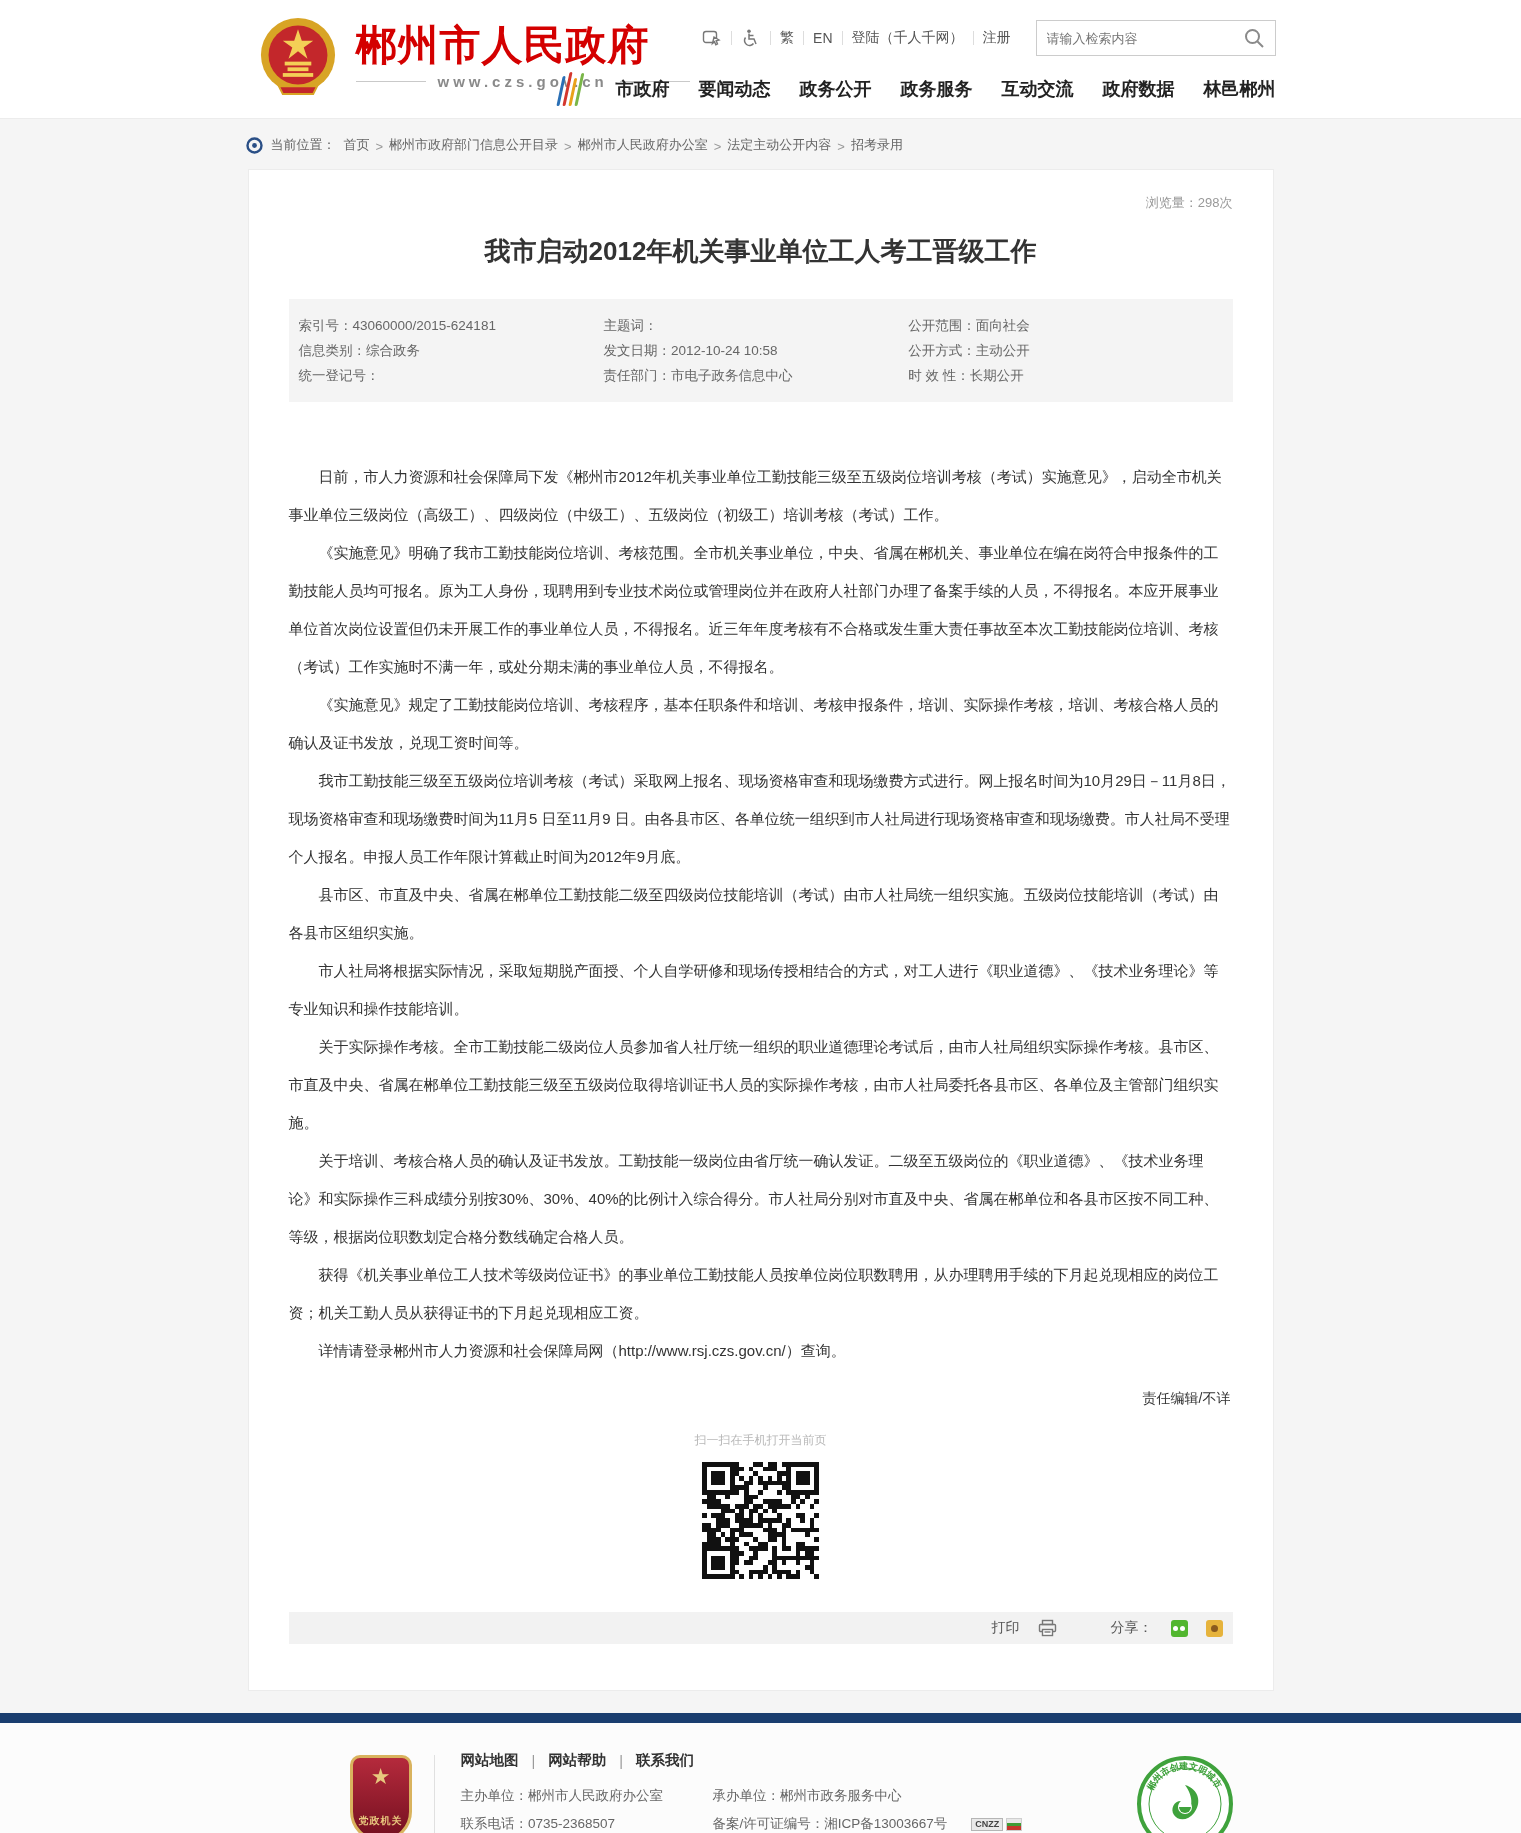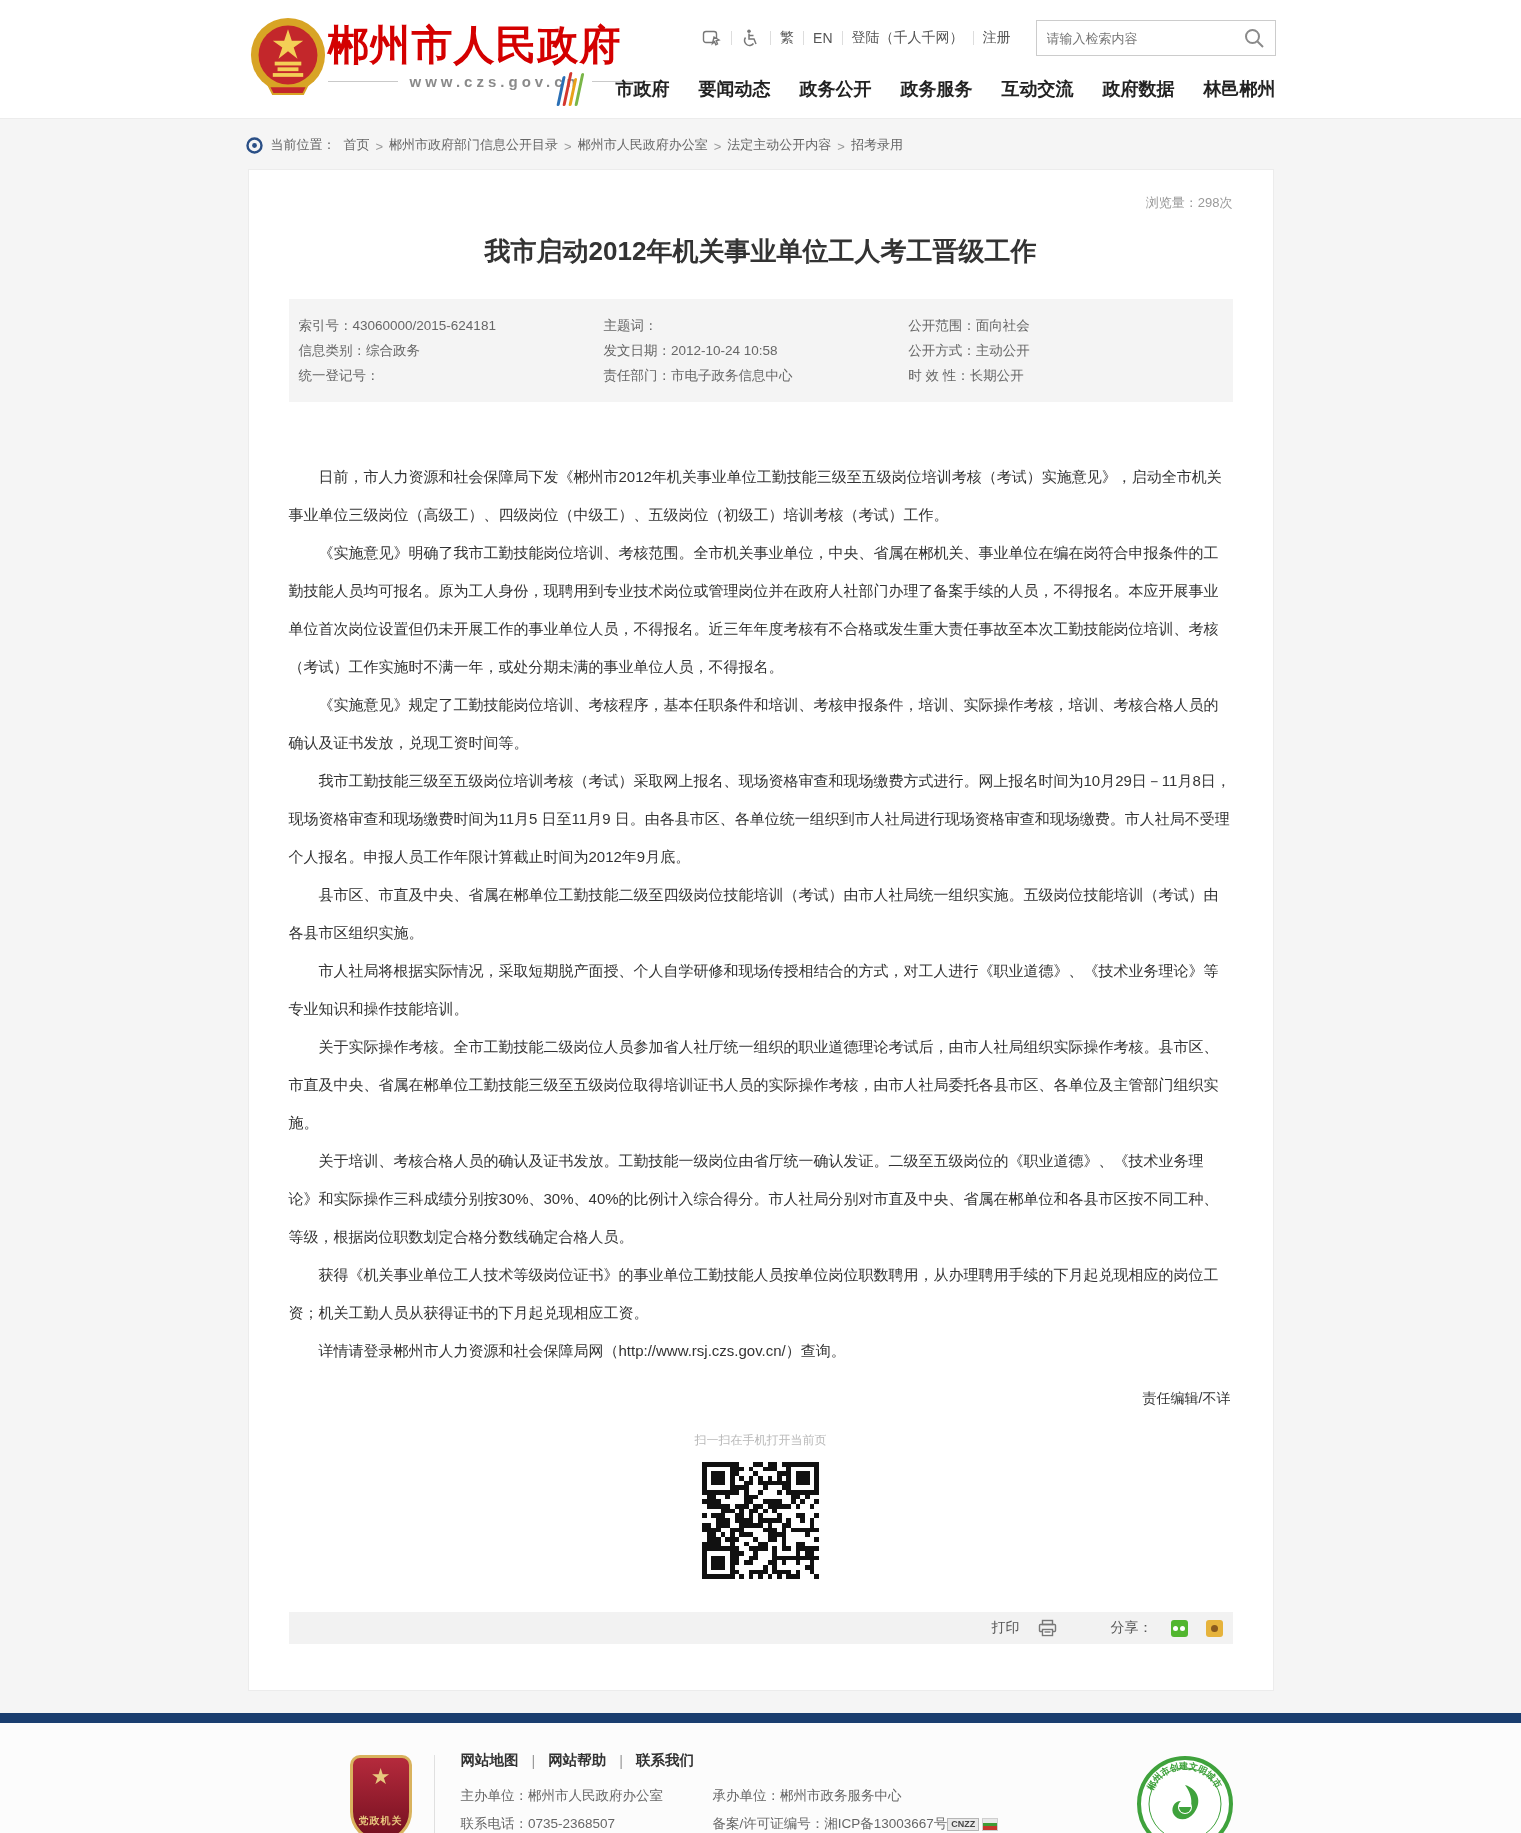--- a/index.html
+++ b/index.html
@@ -6,21 +6,21 @@
   html,body { margin:0; padding:0; }
   body {
     width:1521px; height:1833px; overflow:hidden;
     background:#f5f5f5;
     font-family:"Liberation Sans","DejaVu Sans",sans-serif;
     color:#333;
   }
   
   .site-header { background:#fff; height:119px; border-bottom:1px solid #ececec; }
   .header-inner { width:1030px; margin:0 auto; position:relative; height:100%; }
-  .logo { position:absolute; left:4px; top:12px; display:flex; align-items:center; gap:2px; }
+  .logo { position:absolute; left:14px; top:12px; display:flex; align-items:center; gap:20px; }
   .logo-text { display:flex; flex-direction:column; }
   .site-name { font-size:41px; font-weight:bold; color:#d40000; letter-spacing:1px; line-height:48px; font-family:"Liberation Serif","DejaVu Serif",serif; }
   .site-url { color:#8a8a8a; font-weight:bold; font-size:15px; letter-spacing:4px; display:flex; align-items:center; gap:12px; margin-top:4px; }
   .site-url i { display:block; width:70px; height:1px; background:#c9c9c9; }
   .utility { position:absolute; right:0; top:20px; display:flex; align-items:center; font-size:14px; color:#555; }
   .utility .u-item { margin:0 9px; color:#555; cursor:pointer; white-space:nowrap; }
   .utility .u-sep { width:1px; height:14px; background:#ddd; }
   .search-box { margin-left:16px; width:240px; height:36px; border:1px solid #ccc; background:#fff; display:flex; align-items:center; }
   .search-box input { border:0; outline:none; flex:1; padding:0 10px; font-size:13px; color:#666; background:transparent; font-family:inherit; }
   .search-btn { width:42px; height:100%; border:0; background:transparent; display:flex; align-items:center; justify-content:center; cursor:pointer; }
@@ -63,21 +63,21 @@
                border:3px solid #d9b35e; border-radius:10px 10px 46% 46%/10px 10px 34% 34%;
                display:flex; flex-direction:column; align-items:center; justify-content:space-between; padding:8px 2px 10px; }
   .gov-badge .gb-emblem { color:#e8c87e; font-size:22px; line-height:22px; }
   .gov-badge .gb-label { color:#e8c87e; font-size:10px; font-weight:bold; letter-spacing:1px; white-space:nowrap; }
   .footer-vsep { width:1px; height:98px; background:#e0e0e0; margin:0 26px 0 22px; }
   .footer-main { display:flex; flex-direction:column; }
   .footer-links { display:flex; align-items:center; gap:13px; font-size:14.5px; color:#333; font-weight:bold; margin:-4px 0 12px; }
   .footer-link { cursor:pointer; color:#333; }
   .flink-sep { color:#999; font-weight:normal; }
   .footer-grid { display:grid; grid-template-columns:252px auto; font-size:13.5px; color:#666; line-height:28px; }
-  .cnzz-badge { display:inline-flex; align-items:center; margin-left:0; vertical-align:1px; }
+  .cnzz-badge { display:inline-flex; align-items:center; margin-left:24px; vertical-align:1px; }
   .cnzz-badge .cz-txt { border:1px solid #b5b5b5; background:#e9e9e9; color:#444; font-size:9px; height:13px; line-height:11px; padding:0 3px; font-weight:bold; }
   .cnzz-badge .cz-flag { width:16px; height:13px; margin-left:3px; background:linear-gradient(#e8e8e8 33%,#3f9c35 33%,#3f9c35 66%,#c5372c 66%); border:1px solid #cfcfcf; }
   .civ-badge { margin-left:auto; margin-right:40px; }
   svg { display:block; }
 </style>
 </head>
 <body>
 
 <div class="site-header">
   <div class="header-inner">

